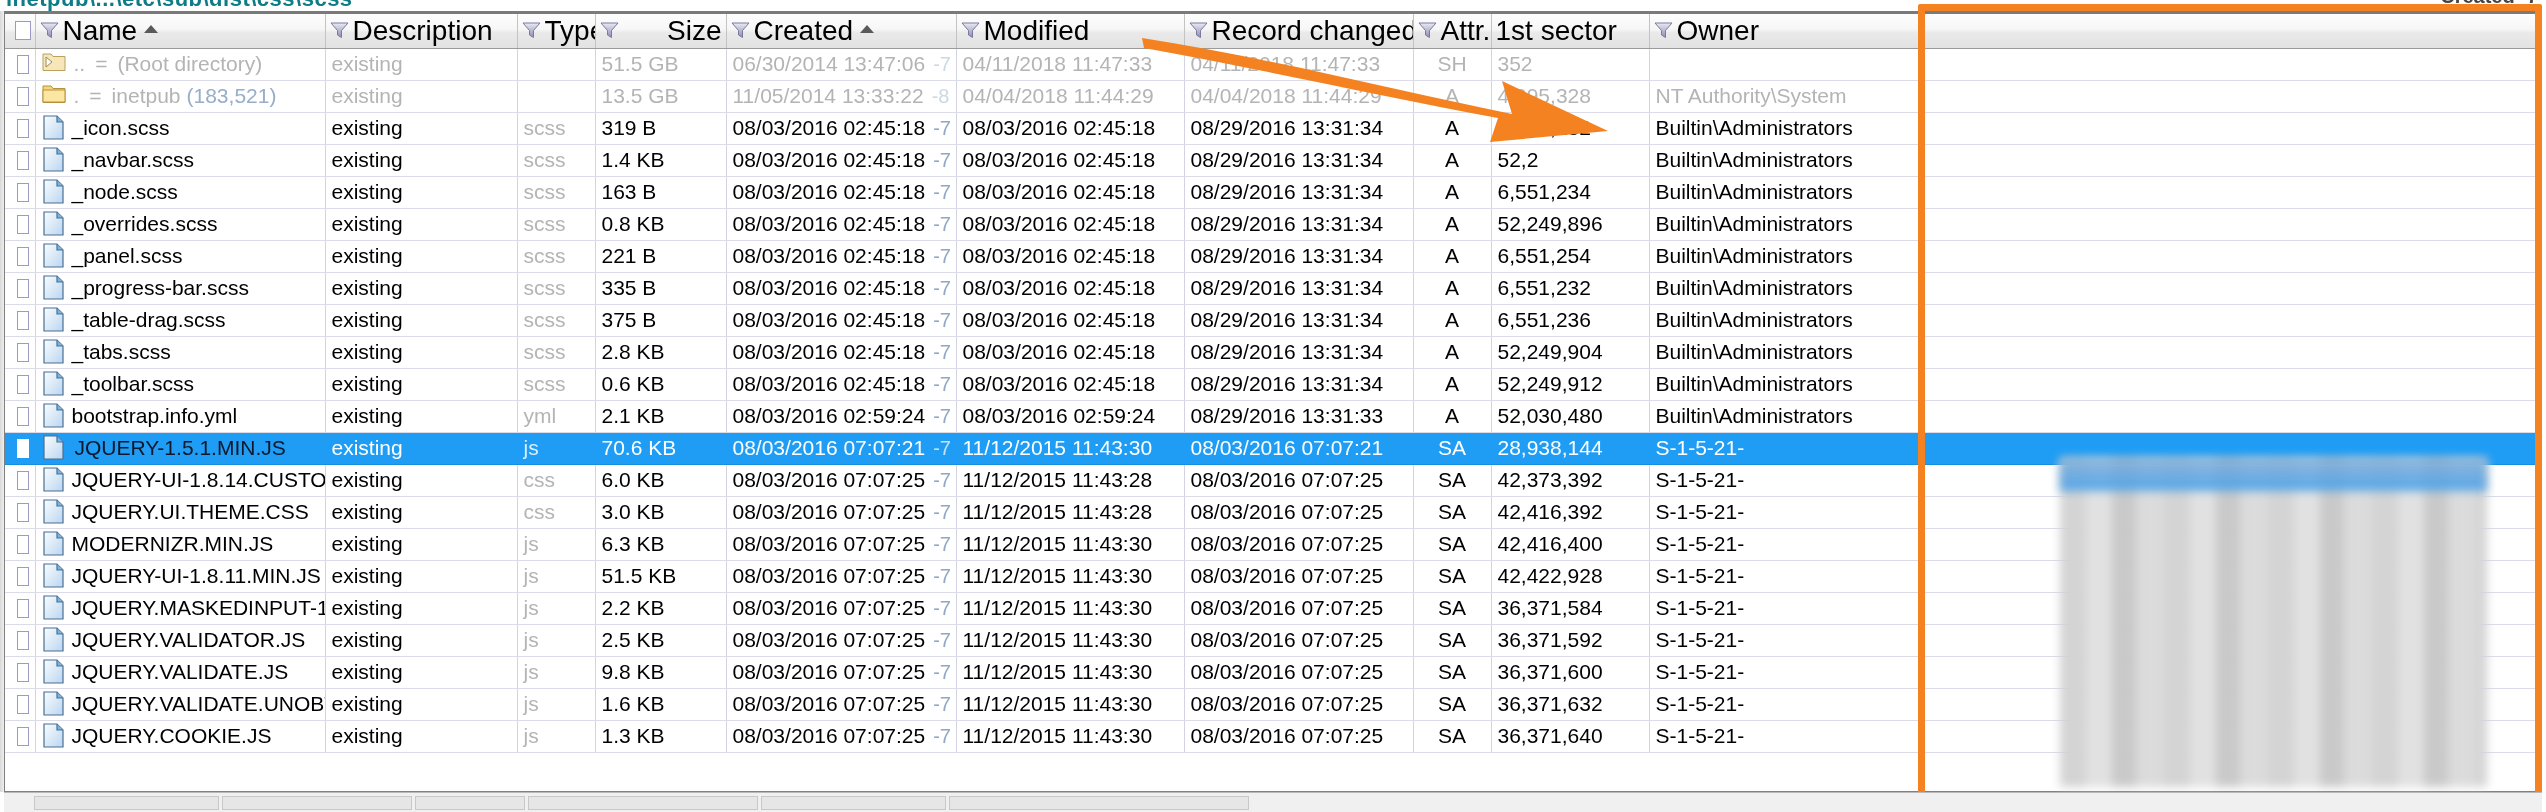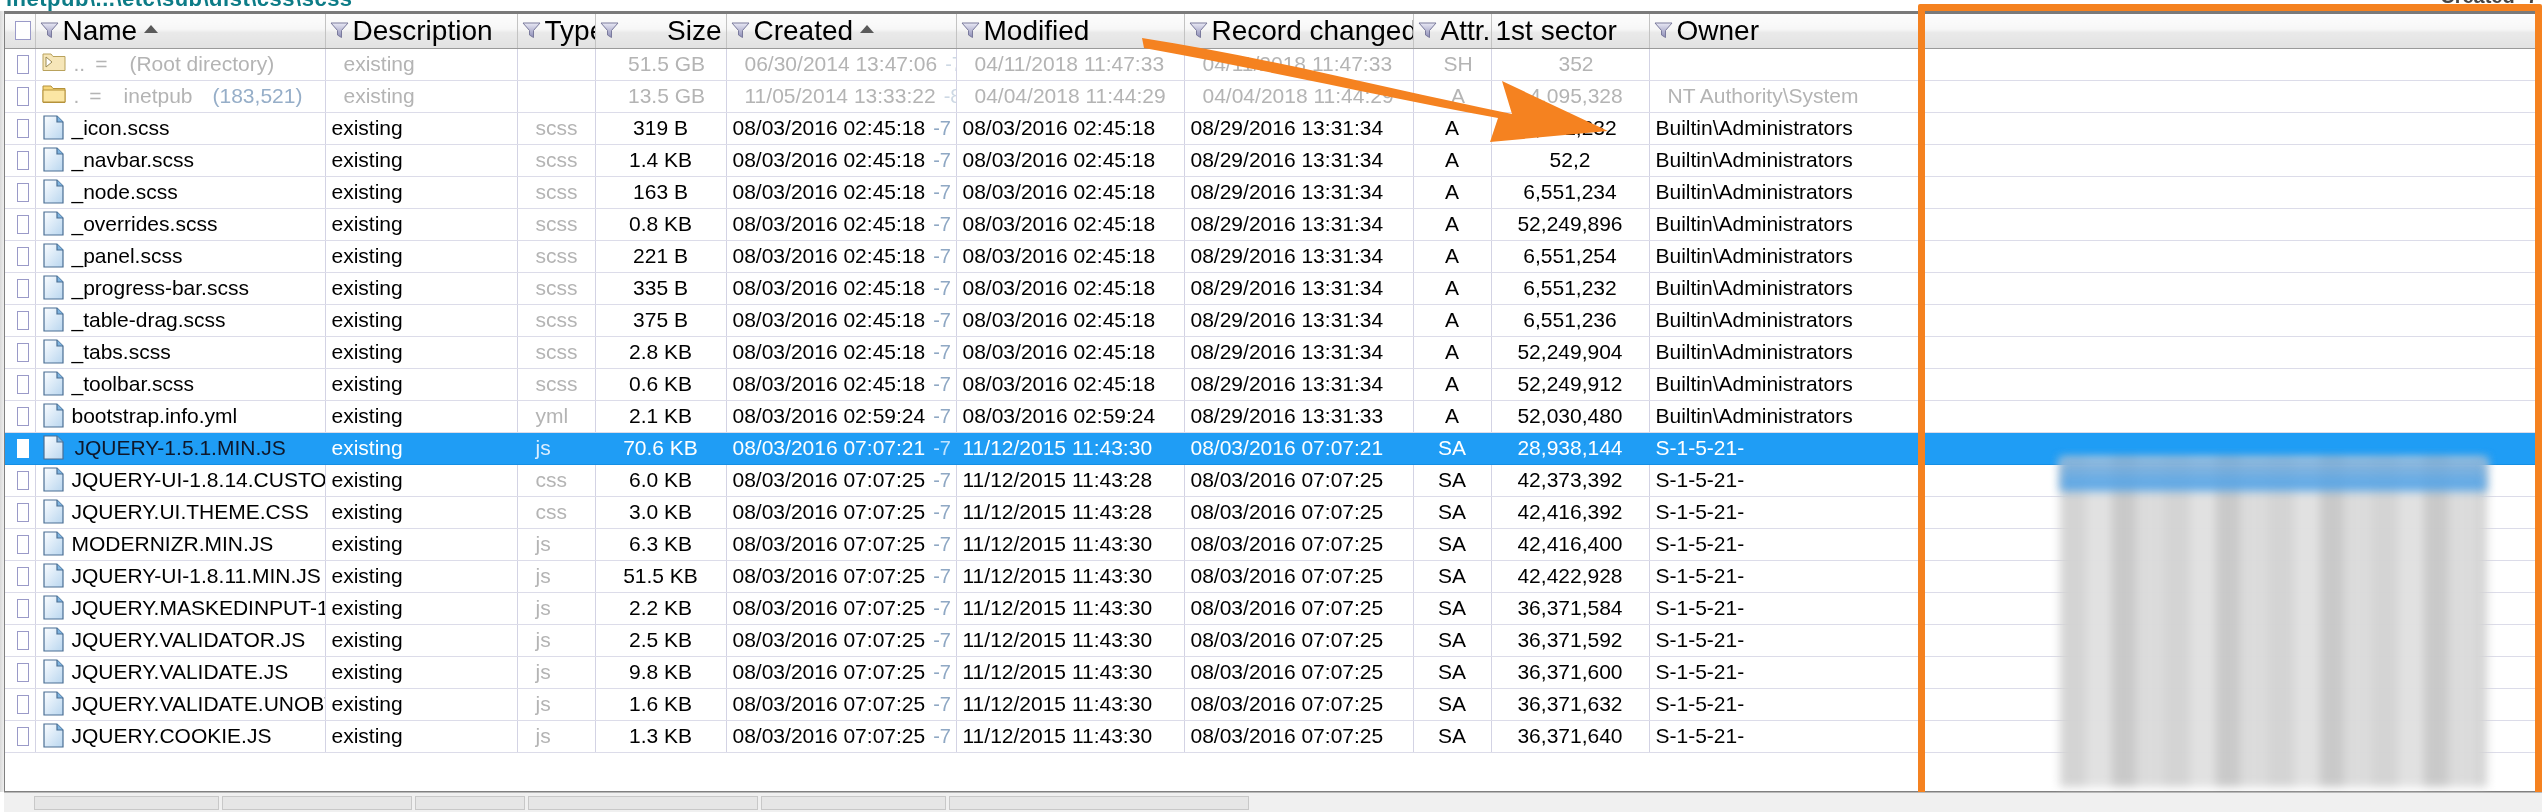--- a/index.html
+++ b/index.html
@@ -95,23 +95,23 @@
   .c-size  { width: 131px; }
   .c-creat { width: 230px; }
   .c-mod   { width: 228px; }
   .c-rec   { width: 229px; }
   .c-attr  { width: 78px; }
   .c-sect  { width: 158px; }
   .c-own   { width: 1084px; }
 
   
   .cell { padding: 0 6px; display:flex; align-items:center; height:100%; }
-  .cell.right { justify-content: center; }
+  .cell.right { justify-content: flex-start; }
   .cell.center { justify-content: center; }
-  .muted { color: #b4b4b4; margin-left: 12px; }
+  .muted { color: #b4b4b4; }
   .mutedblue { color: #96aec8; }
   .tz { color: #8fa8c4; margin-left: 8px; font-size: 20px;}
   .tz-muted { color: #cdd8e4; margin-left: 8px; font-size: 20px;}
   .name-txt { margin-left: 2px; }
 
   
   .chk {
     width: 19px; height: 19px;
     border: 1px solid #9a9ac8;
     background: #fff;
@@ -390,21 +390,21 @@
             </td>
             <td class="c-name">
               <div class="cell">
                 <span class="ico"><svg width="24" height="22" viewBox="0 0 24 22">
                     <path d="M1 3 h8 l2 2.5 h12 v14 h-22 z" fill="#f7d77a" stroke="#b5923a" stroke-width="1"></path>
                     <path d="M1 7 h22 v12 h-22 z" fill="#fbe6a4" stroke="#b5923a" stroke-width="1"></path>
                   </svg></span>
                 <span class="name-txt muted">.</span>
                 <span class="muted" style="margin:0 10px">=</span>
                 <span class="muted">inetpub</span>
-                <span class="mutedblue" style="margin-left:20px">(183,521)</span>
+                <span class="mutedblue" style="margin-left:6px">(183,521)</span>
               </div>
             </td>
             <td class="c-desc">
               <div class="cell ">
                 <span class="muted">existing</span>
               </div>
             </td>
             <td class="c-type">
               <div class="cell ">
                 <span class="muted"></span>

